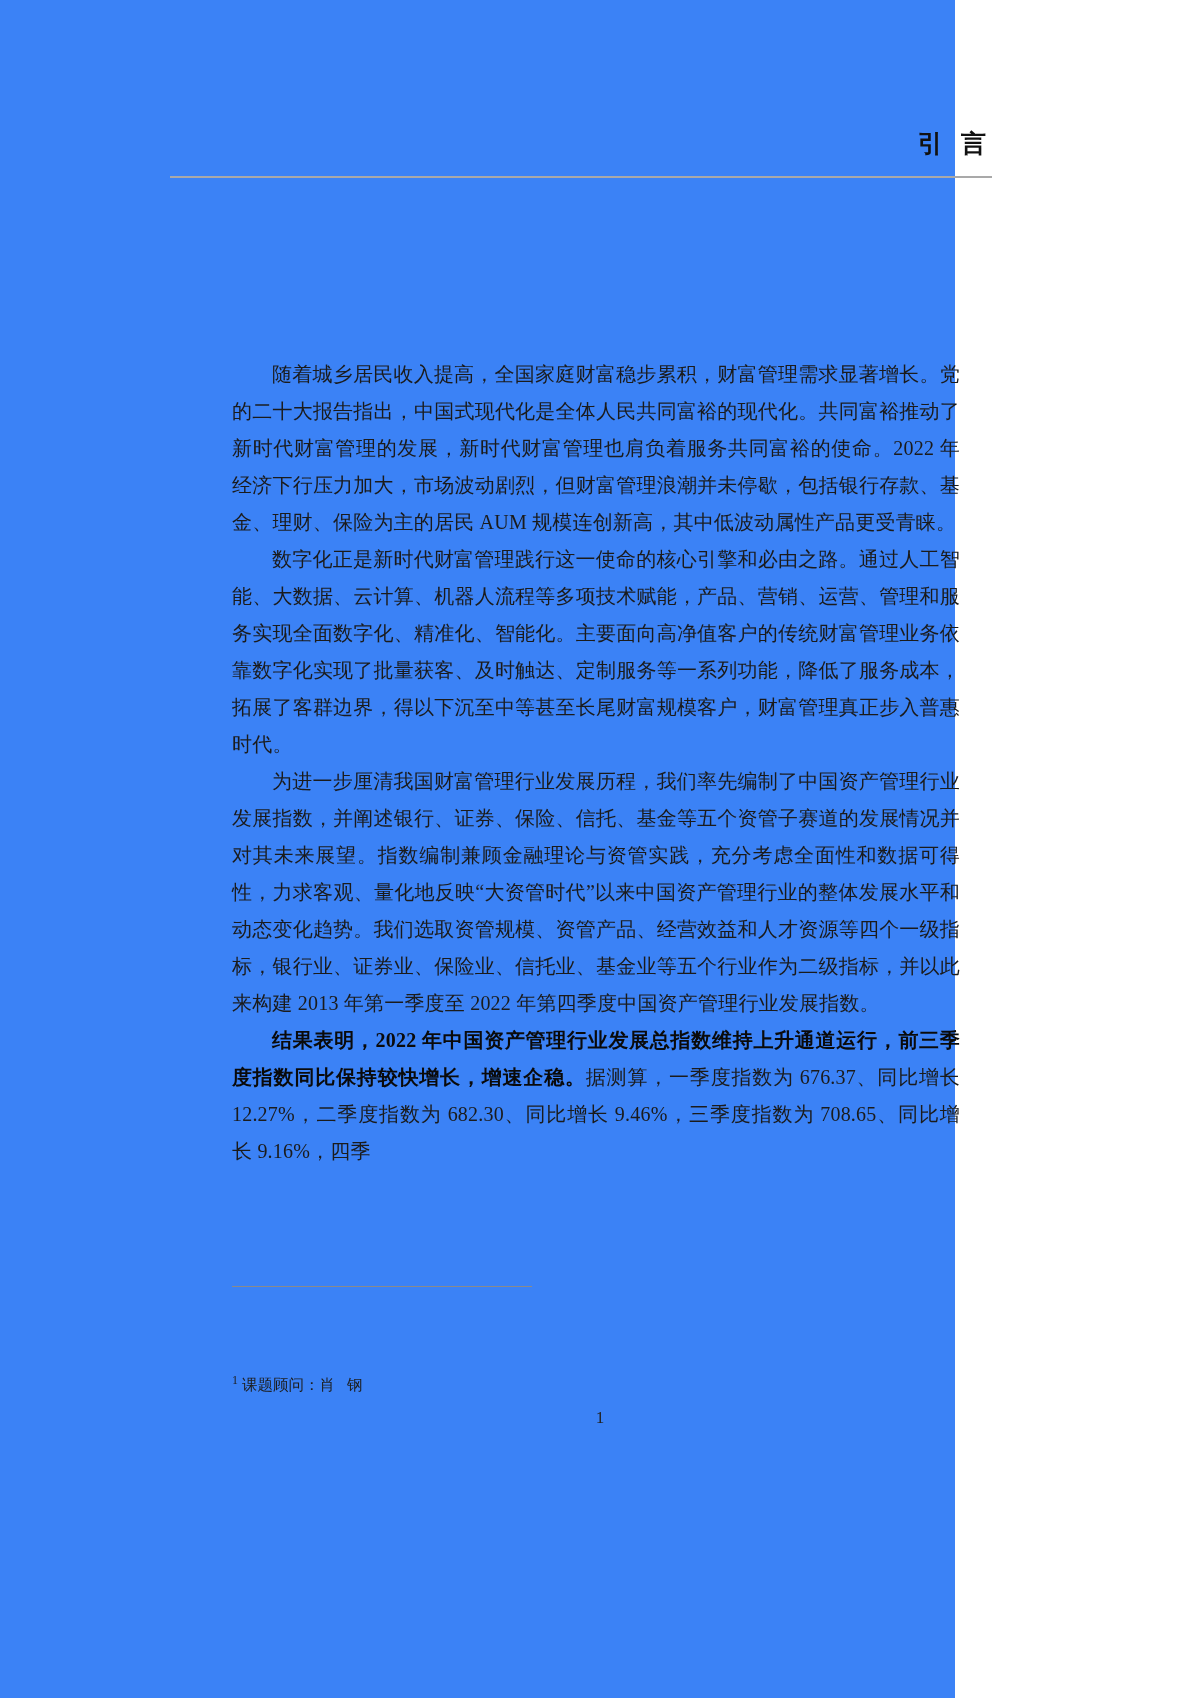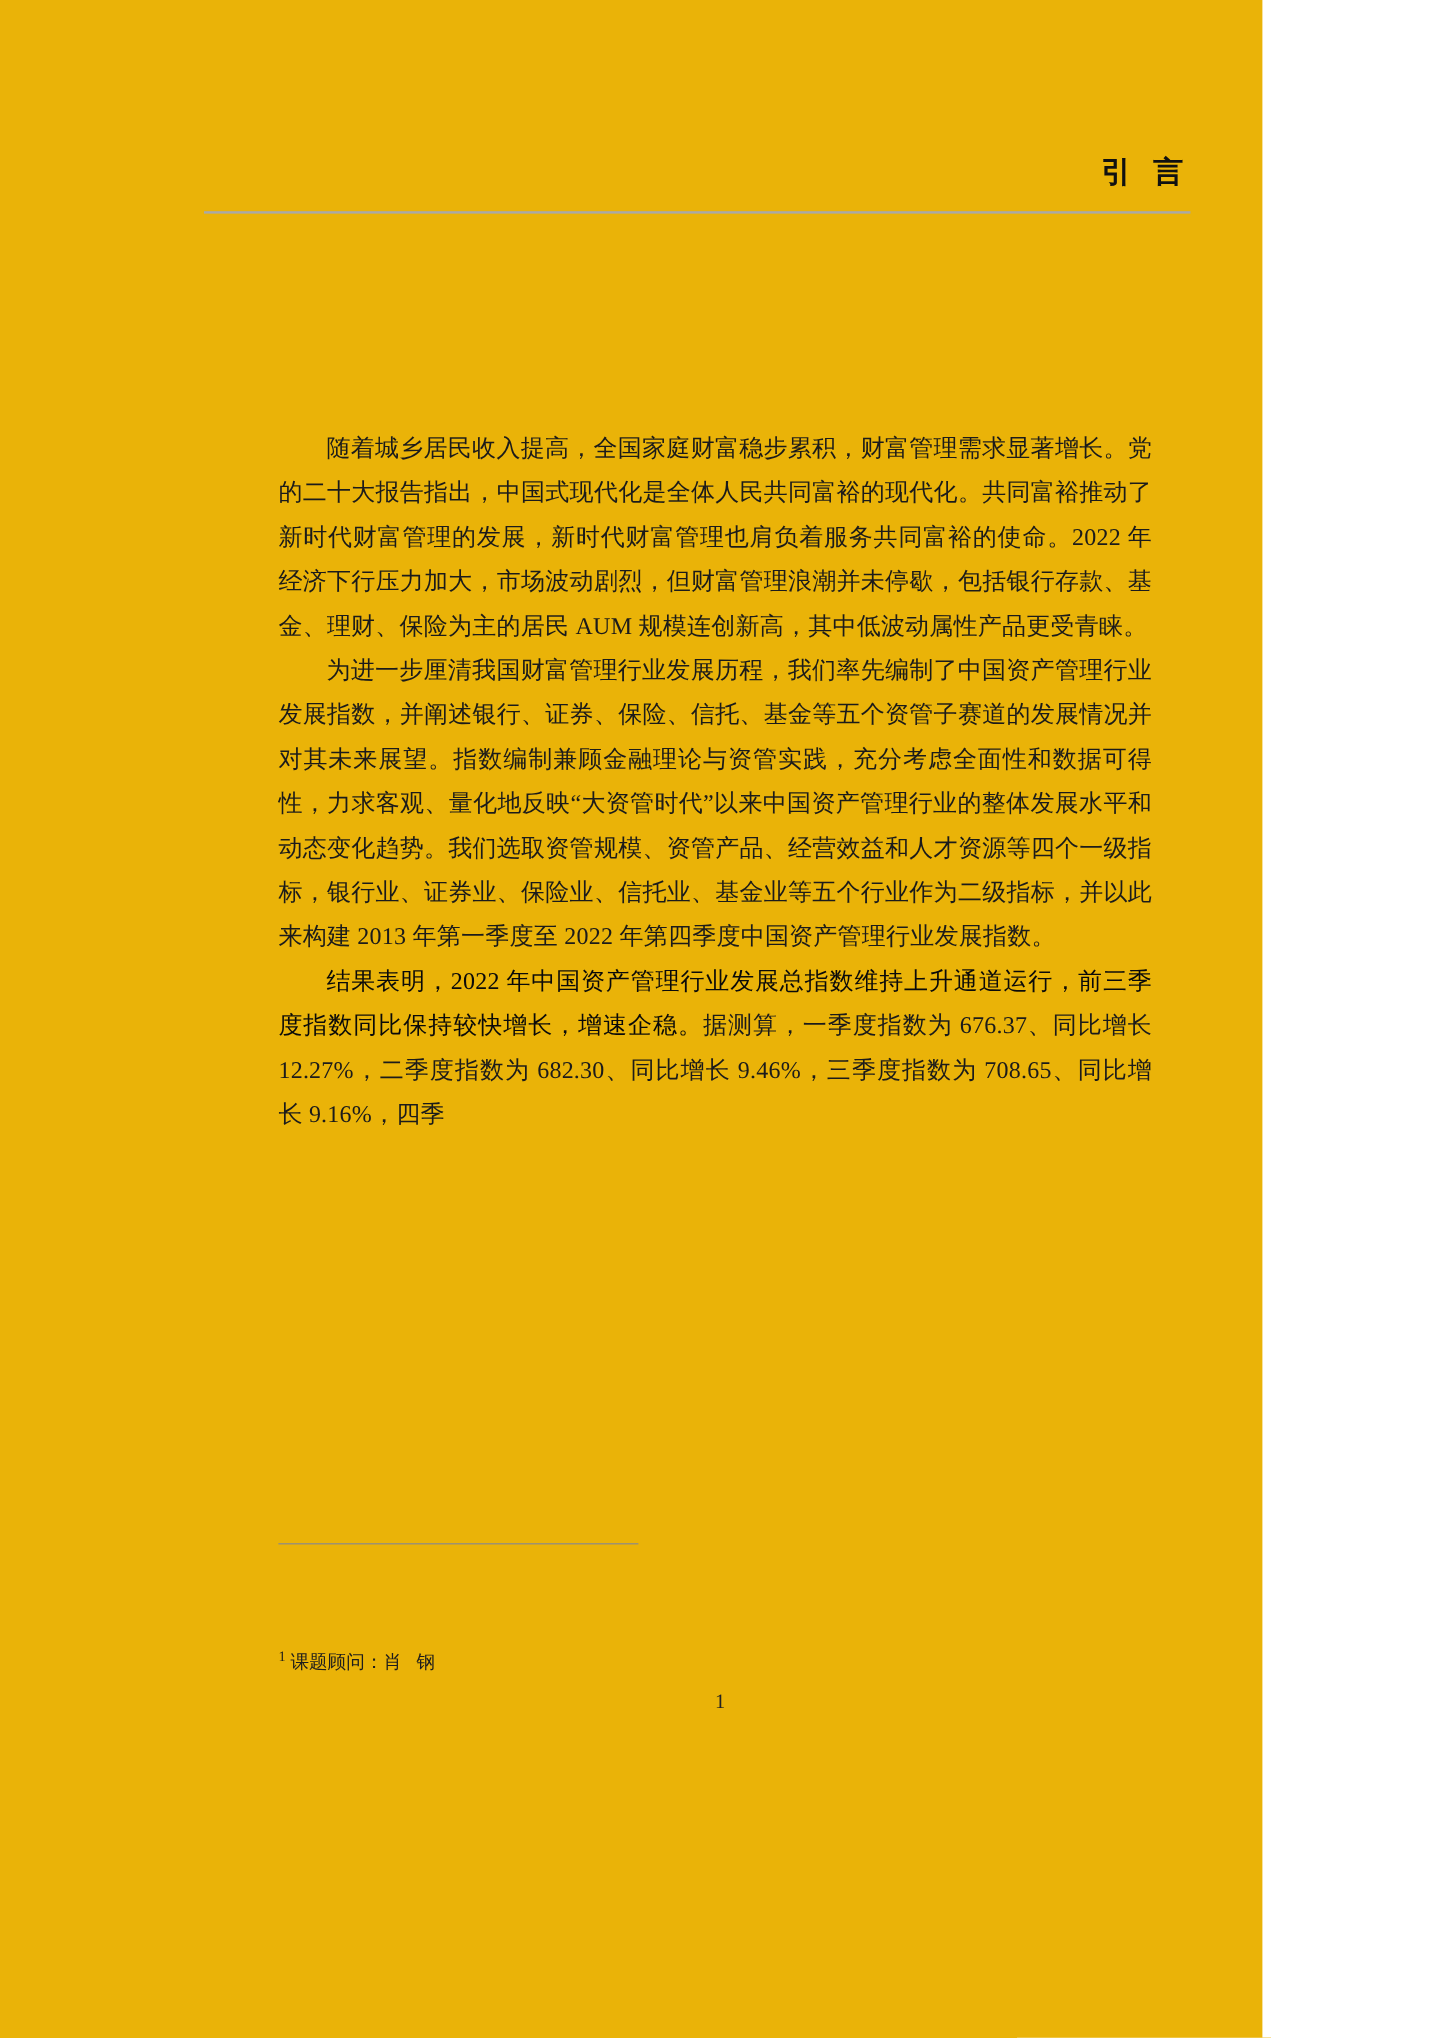--- a/index.html
+++ b/index.html
@@ -13,23 +13,23 @@
     font-family: "Liberation Serif", "DejaVu Serif", serif;
     color: #1a1a1a;
     position: relative;
     overflow: hidden;
   }
 
   .page {
     position: absolute;
     left: 0;
     top: 0;
-    width: 1052px;
+    width: 955px;
     height: 1698px;
-    background: #eab308;
+    background: #3b82f6;
   }
 
   
   .header-zone {
     position: absolute;
     left: 170px;
     top: 108px;
     width: 822px;
     height: 70px;
   }
@@ -89,21 +89,21 @@
     text-align-last: left;
     text-justify: inter-ideograph;
     text-indent: 2em;
     color: #1b1b1b;
     letter-spacing: 0.2px;
   }
   p.para + p.para {
     margin-top: 0;
   }
   .bold-lead {
-    font-weight: 400;
+    font-weight: 700;
     color: #0a0a0a;
   }
 
   
   .footnote-rule {
     position: absolute;
     left: 232px;
     top: 1286px;
     width: 300px;
     height: 0;
@@ -150,20 +150,21 @@
 <div class="page">
 
   <div class="header-zone">
     <div class="header-text">引 言</div>
     <div class="header-rule"></div>
   </div>
 
 
   <div class="body-zone">
     <p class="para">随着城乡居民收入提高，全国家庭财富稳步累积，财富管理需求显著增长。党的二十大报告指出，中国式现代化是全体人民共同富裕的现代化。共同富裕推动了新时代财富管理的发展，新时代财富管理也肩负着服务共同富裕的使命。2022 年经济下行压力加大，市场波动剧烈，但财富管理浪潮并未停歇，包括银行存款、基金、理财、保险为主的居民 AUM 规模连创新高，其中低波动属性产品更受青睐。</p>
+    <p class="para">数字化正是新时代财富管理践行这一使命的核心引擎和必由之路。通过人工智能、大数据、云计算、机器人流程等多项技术赋能，产品、营销、运营、管理和服务实现全面数字化、精准化、智能化。主要面向高净值客户的传统财富管理业务依靠数字化实现了批量获客、及时触达、定制服务等一系列功能，降低了服务成本，拓展了客群边界，得以下沉至中等甚至长尾财富规模客户，财富管理真正步入普惠时代。</p>
     <p class="para">为进一步厘清我国财富管理行业发展历程，我们率先编制了中国资产管理行业发展指数，并阐述银行、证券、保险、信托、基金等五个资管子赛道的发展情况并对其未来展望。指数编制兼顾金融理论与资管实践，充分考虑全面性和数据可得性，力求客观、量化地反映“大资管时代”以来中国资产管理行业的整体发展水平和动态变化趋势。我们选取资管规模、资管产品、经营效益和人才资源等四个一级指标，银行业、证券业、保险业、信托业、基金业等五个行业作为二级指标，并以此来构建 2013 年第一季度至 2022 年第四季度中国资产管理行业发展指数。</p>
     <p class="para"><span class="bold-lead">结果表明，2022 年中国资产管理行业发展总指数维持上升通道运行，前三季度指数同比保持较快增长，增速企稳。</span><span>据测算，一季度指数为 676.37、同比增长 12.27%，二季度指数为 682.30、同比增长 9.46%，三季度指数为 708.65、同比增长 9.16%，四季</span></p>
   </div>
 
   <div class="footnote-rule"></div>
   <div class="footnote-zone">
     <span class="footnote-line"><sup class="fn-num">1</sup><span>课题顾问：肖</span><span class="sp3"></span><span>钢</span></span>
   </div>
 
   <div class="page-number">1</div>

